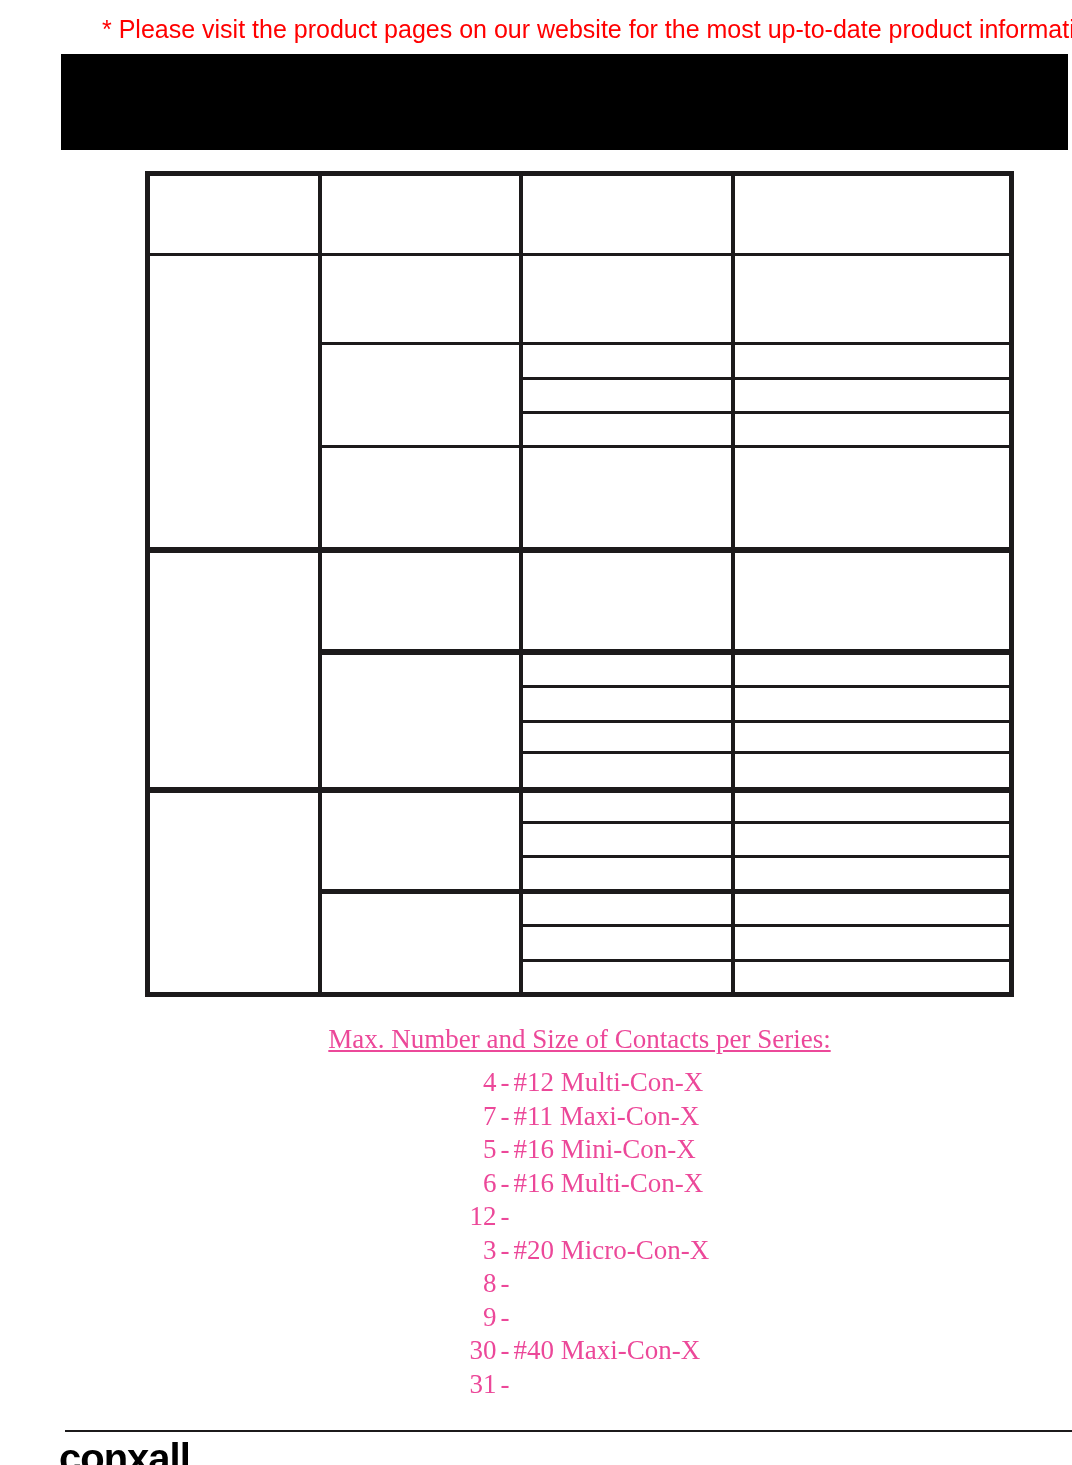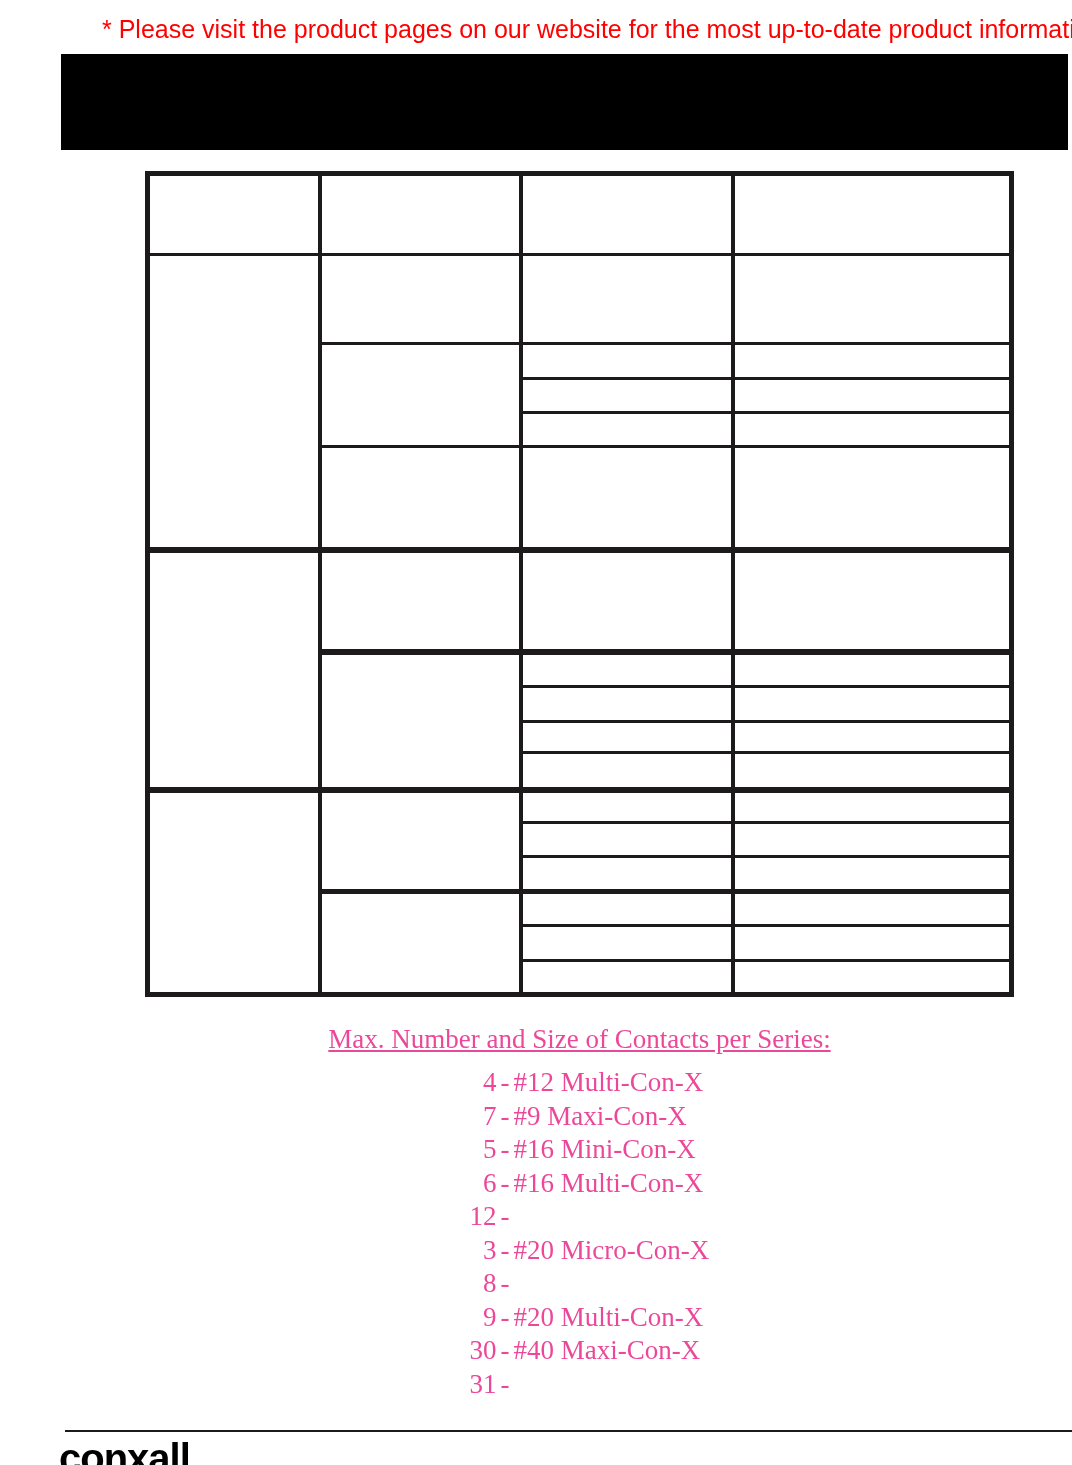--- a/index.html
+++ b/index.html
@@ -87,21 +87,21 @@
   <div class="contacts-heading">Max. Number and Size of Contacts per Series:</div>
   <div class="contact-list">
     <div class="contact-row">
       <span class="num">4</span>
       <span class="dash">-</span>
       <span class="label">#12 Multi-Con-X</span>
     </div>
     <div class="contact-row">
       <span class="num">7</span>
       <span class="dash">-</span>
-      <span class="label">#9 Maxi-Con-X</span>
+      <span class="label">#11 Maxi-Con-X</span>
     </div>
     <div class="contact-row">
       <span class="num">5</span>
       <span class="dash">-</span>
       <span class="label">#16 Mini-Con-X</span>
     </div>
     <div class="contact-row">
       <span class="num">6</span>
       <span class="dash">-</span>
       <span class="label">#16 Multi-Con-X</span>
@@ -115,21 +115,20 @@
       <span class="dash">-</span>
       <span class="label">#20 Micro-Con-X</span>
     </div>
     <div class="contact-row">
       <span class="num">8</span>
       <span class="dash">-</span>
     </div>
     <div class="contact-row">
       <span class="num">9</span>
       <span class="dash">-</span>
-      <span class="label">#20 Multi-Con-X</span>
     </div>
     <div class="contact-row">
       <span class="num">30</span>
       <span class="dash">-</span>
       <span class="label">#40 Maxi-Con-X</span>
     </div>
     <div class="contact-row">
       <span class="num">31</span>
       <span class="dash">-</span>
     </div>

